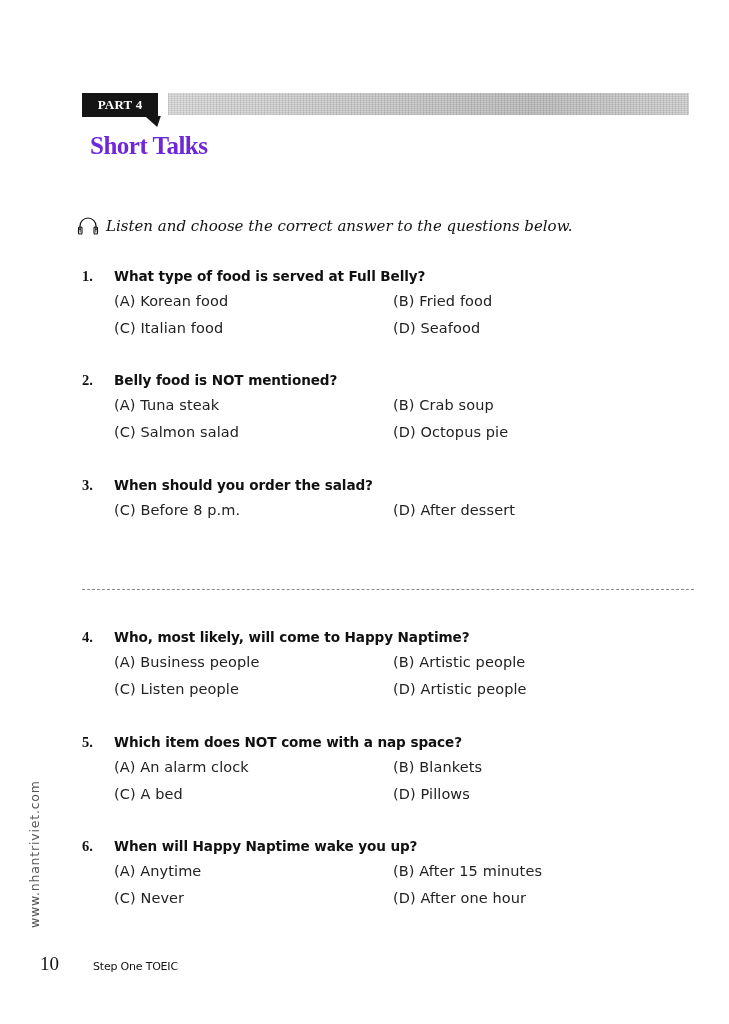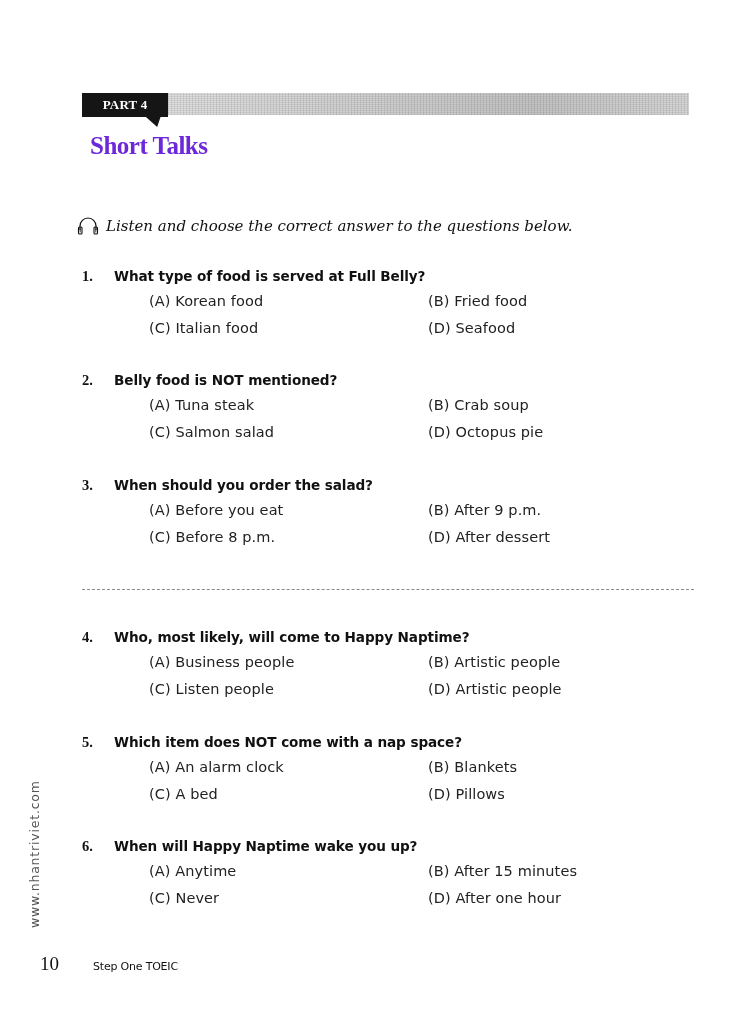--- a/index.html
+++ b/index.html
@@ -3,21 +3,21 @@
   <meta charset="utf-8">
   <style>
     html, body { margin: 0; padding: 0; }
     body {
       width: 729px; height: 1024px; background: #ffffff; position: relative;
       overflow: hidden; color: #111;
       font-family: "DejaVu Sans", sans-serif;
     }
     .part-banner { position: absolute; left: 82px; top: 93px; width: 607px; height: 24px; }
     .part-tag {
-      position: absolute; left: 0; top: 0; width: 86px; height: 24px; background: #151515;
+      position: absolute; left: 0; top: 0; width: 76px; height: 24px; background: #151515;
       color: #fff; font-family: "Liberation Serif", serif; font-weight: bold; font-size: 13px;
       line-height: 24px; text-align: center; letter-spacing: 0.2px;
     }
     .part-tag-tail {
       position: absolute; left: 66px; top: 23px; width: 0; height: 0;
       border-left: 6px solid transparent; border-right: 10px solid transparent;
       border-top: 11px solid #151515; transform: skewX(30deg);
     }
     .part-texture {
       position: absolute; left: 86px; top: 0; width: 521px; height: 22px;
@@ -37,21 +37,21 @@
       font-family: "DejaVu Serif", serif; font-style: italic; font-size: 15px; color: #111;
     }
     .instruction .headphones { width: 24px; height: 20px; margin-right: 6px; }
     .questions { position: absolute; left: 82px; top: 0; width: 620px; }
     .question { position: absolute; left: 0; width: 620px; }
     .q-line { display: flex; font-weight: bold; font-size: 14.5px; height: 22px; align-items: center; }
     .q-num { width: 32px; font-family: "Liberation Serif", serif; font-size: 14.5px; }
     .q-text { font-family: "DejaVu Sans", sans-serif; font-size: 13.6px; letter-spacing: -0.1px; }
     .opt-row { display: flex; height: 27px; align-items: center; padding-left: 32px; }
     .opt { font-size: 14.5px; font-family: "DejaVu Sans", sans-serif; color: #222; letter-spacing: 0.1px; }
-    .opt.left { width: 279px; margin-left: 35px; }
+    .opt.left { width: 279px; }
     .divider {
       position: absolute; left: 82px; top: 589px; width: 612px; height: 0;
       border-top: 1.5px dashed #8a8a8a;
     }
     .side-url {
       position: absolute; left: 27px; top: 928px; transform-origin: left top; transform: rotate(-90deg);
       font-family: "DejaVu Sans", sans-serif; font-size: 12.5px; color: #555; letter-spacing: 0.8px;
       white-space: nowrap;
     }
     .footer { position: absolute; left: 40px; top: 953px; display: flex; align-items: baseline; }
@@ -111,24 +111,20 @@
       <span class="opt">(D) Octopus pie</span>
     </div>
   </div>
 
   <div class="question" style="top:474px;">
     <div class="q-line">
       <span class="q-num">3.</span>
       <span class="q-text">When should you order the salad?</span>
     </div>
     <div class="opt-row">
-      <span class="opt left">(A) Before you eat</span>
-      <span class="opt">(B) After 9 p.m.</span>
-    </div>
-    <div class="opt-row">
       <span class="opt left">(C) Before 8 p.m.</span>
       <span class="opt">(D) After dessert</span>
     </div>
   </div>
 
   <div class="question" style="top:626px;">
     <div class="q-line">
       <span class="q-num">4.</span>
       <span class="q-text">Who, most likely, will come to Happy Naptime?</span>
     </div>

